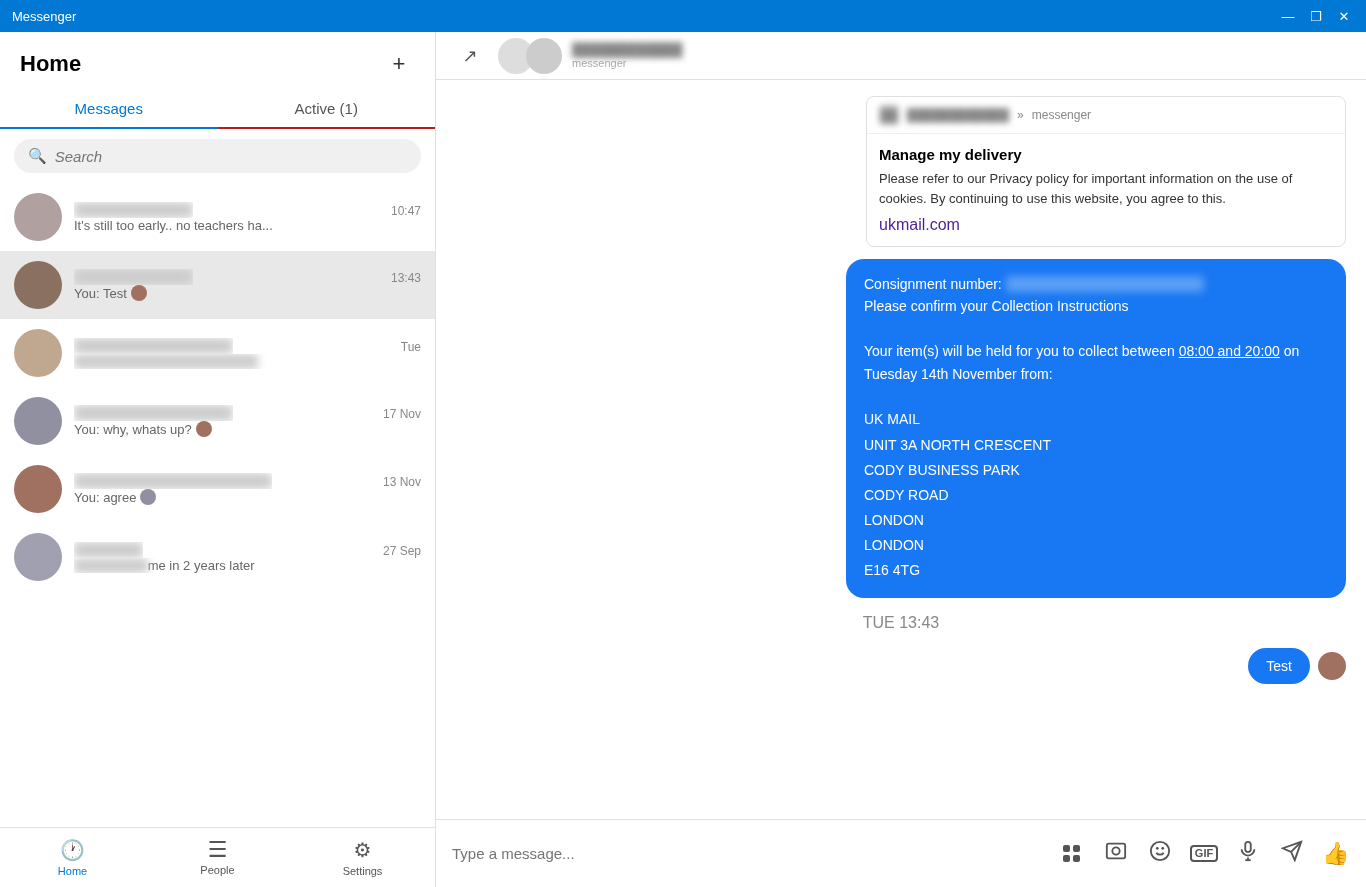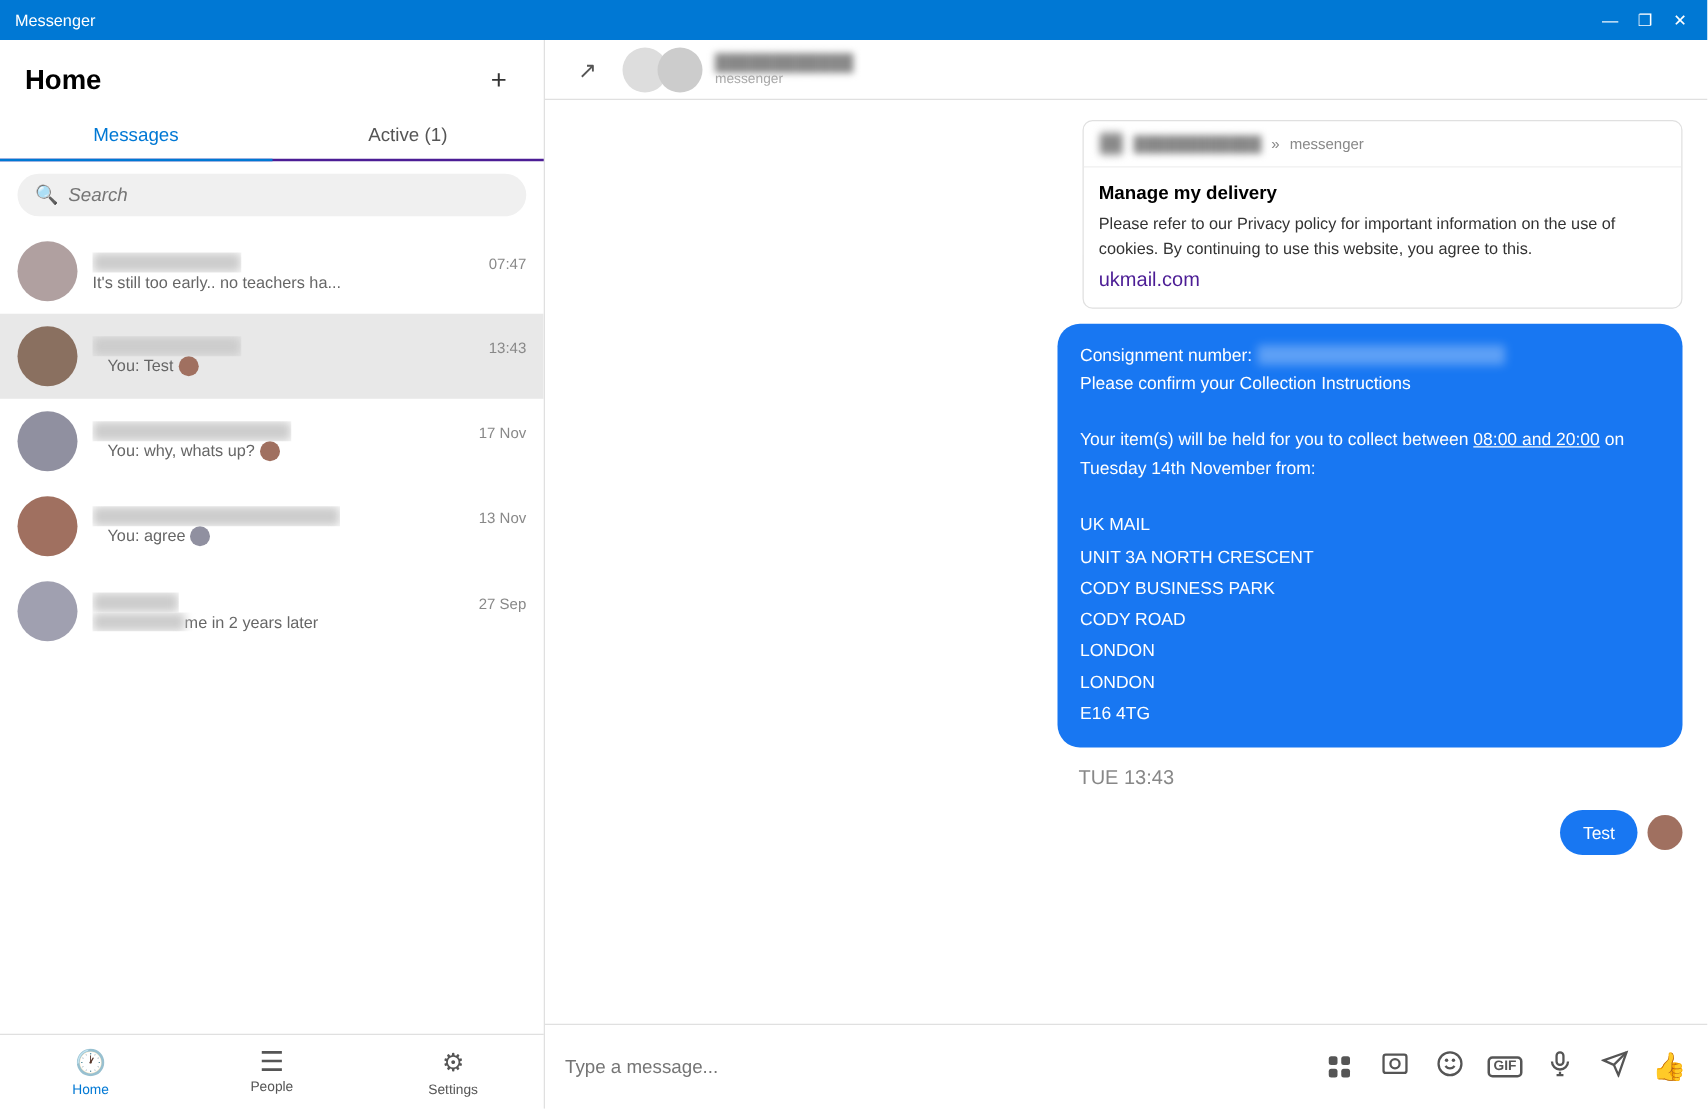--- a/index.html
+++ b/index.html
@@ -49,21 +49,21 @@
     .sidebar-title { font-size: 22px; font-weight: 600; color: #000; }
     .sidebar-add-btn {
       width: 32px; height: 32px;
       display: flex; align-items: center; justify-content: center;
       font-size: 22px; color: #333; cursor: pointer; border: none; background: none;
     }
 
     
     .tabs {
       display: flex;
-      border-bottom: 2px solid #4c1d95;
+      border-bottom: 2px solid #b91c1c;
       margin-top: 10px;
     }
     .tab {
       flex: 1;
       text-align: center;
       padding: 10px 0;
       font-size: 15px;
       cursor: pointer;
       color: #555;
     }
@@ -113,21 +113,21 @@
     .avatar-3 { background: #c0a890; }
     .avatar-4 { background: #9090a0; }
     .avatar-5 { background: #a07060; }
     .avatar-6 { background: #a0a0b0; }
 
     .conv-info { flex: 1; min-width: 0; }
     .conv-top { display: flex; justify-content: space-between; align-items: baseline; }
     .conv-name { font-size: 14px; font-weight: 600; color: #222; white-space: nowrap; overflow: hidden; text-overflow: ellipsis; max-width: 200px; }
     .conv-time { font-size: 12px; color: #888; flex-shrink: 0; }
     .conv-preview { font-size: 13px; color: #666; white-space: nowrap; overflow: hidden; text-overflow: ellipsis; }
-    .conv-preview-row { display: flex; align-items: flex-start; gap: 4px; margin-left: 12px; }
+    .conv-preview-row { display: flex; align-items: center; gap: 4px; }
     .read-avatar { width: 16px; height: 16px; border-radius: 50%; background: #a07060; flex-shrink: 0; }
     .read-avatar-2 { background: #9090a0; }
 
     
     .bottom-nav {
       display: flex;
       border-top: 1px solid #e0e0e0;
       height: 60px;
     }
     .nav-item {
@@ -292,40 +292,50 @@
       </div>
     </div>
 
     <div class="conv-list">
 
       <div class="conv-item">
         <div class="avatar avatar-1"></div>
         <div class="conv-info">
           <div class="conv-top">
             <span class="conv-name"><span class="blurred">████████████</span></span>
-            <span class="conv-time">07:47</span>
+            <span class="conv-time">10:47</span>
           </div>
           <div class="conv-preview">It's still too early.. no teachers ha...</div>
         </div>
       </div>
 
       <div class="conv-item selected">
         <div class="avatar avatar-2"></div>
         <div class="conv-info">
           <div class="conv-top">
             <span class="conv-name"><span class="blurred">████████████</span></span>
             <span class="conv-time">13:43</span>
           </div>
           <div class="conv-preview-row">
             <span class="conv-preview">You: Test</span>
             <div class="read-avatar"></div>
           </div>
         </div>
       </div>
 
+      <div class="conv-item">
+        <div class="avatar avatar-3"></div>
+        <div class="conv-info">
+          <div class="conv-top">
+            <span class="conv-name"><span class="blurred">████████████████</span></span>
+            <span class="conv-time">Tue</span>
+          </div>
+          <div class="conv-preview"><span class="blurred">████████████████████</span></div>
+        </div>
+      </div>
 
       <div class="conv-item">
         <div class="avatar avatar-4"></div>
         <div class="conv-info">
           <div class="conv-top">
             <span class="conv-name"><span class="blurred">████████████████</span></span>
             <span class="conv-time">17 Nov</span>
           </div>
           <div class="conv-preview-row">
             <span class="conv-preview">You: why, whats up?</span>

